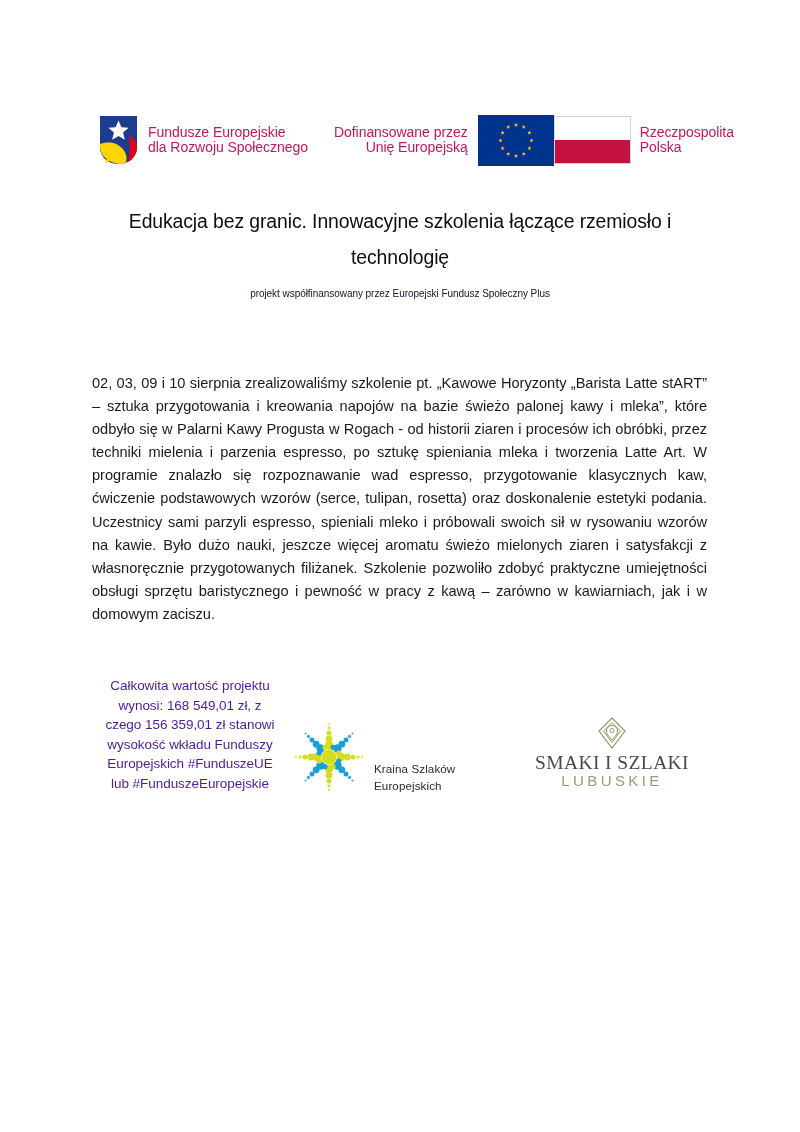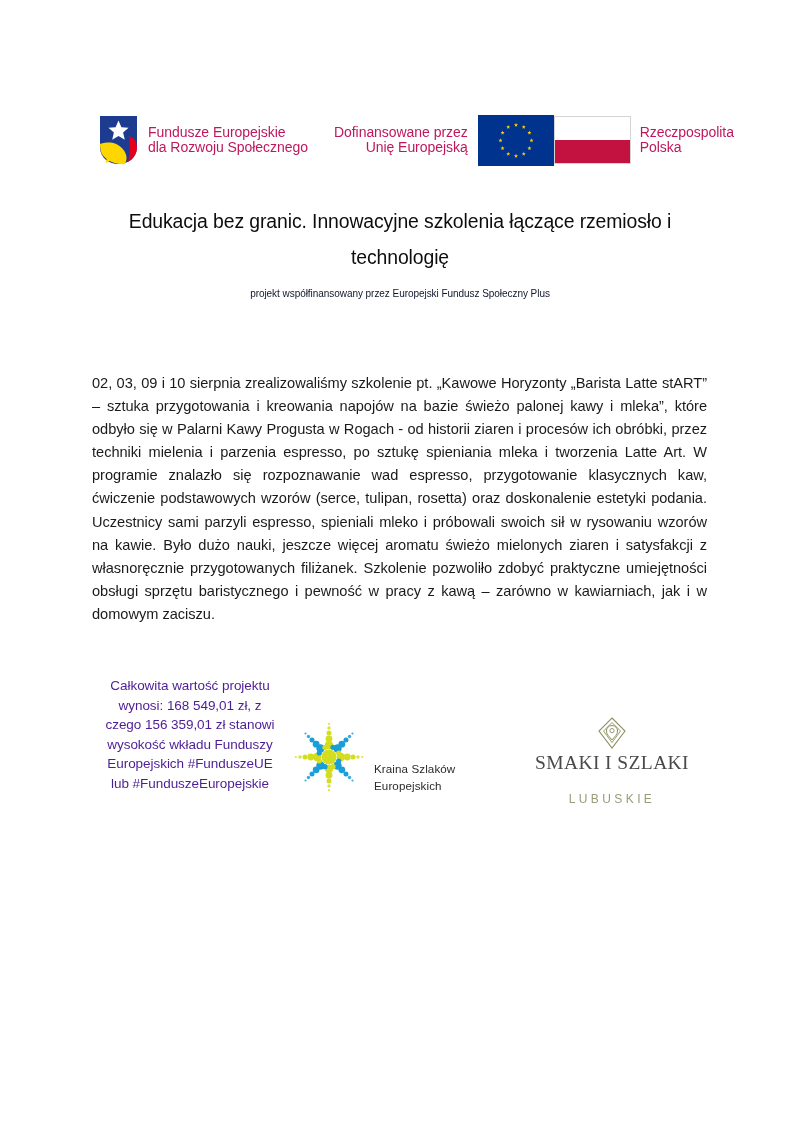--- a/index.html
+++ b/index.html
@@ -177,25 +177,25 @@
   .smaki-mark { width: 30px; height: 34px; display: block; margin: 0 auto 2px; }
   .smaki-title {
     font-family: "Liberation Serif", serif;
     font-size: 19.5px;
     color: #4a4a48;
     letter-spacing: 0.4px;
     line-height: 21px;
     white-space: nowrap;
   }
   .smaki-sub {
-    font-size: 12px;
+    font-size: 15px;
     color: #9a9a78;
     letter-spacing: 3.4px;
     line-height: 14px;
-    margin-top: 19px;
+    margin-top: 1px;
     white-space: nowrap;
   }
 </style>
 </head>
 <body>
 
 <div class="page">
 
   <div class="logo-bar">
 

